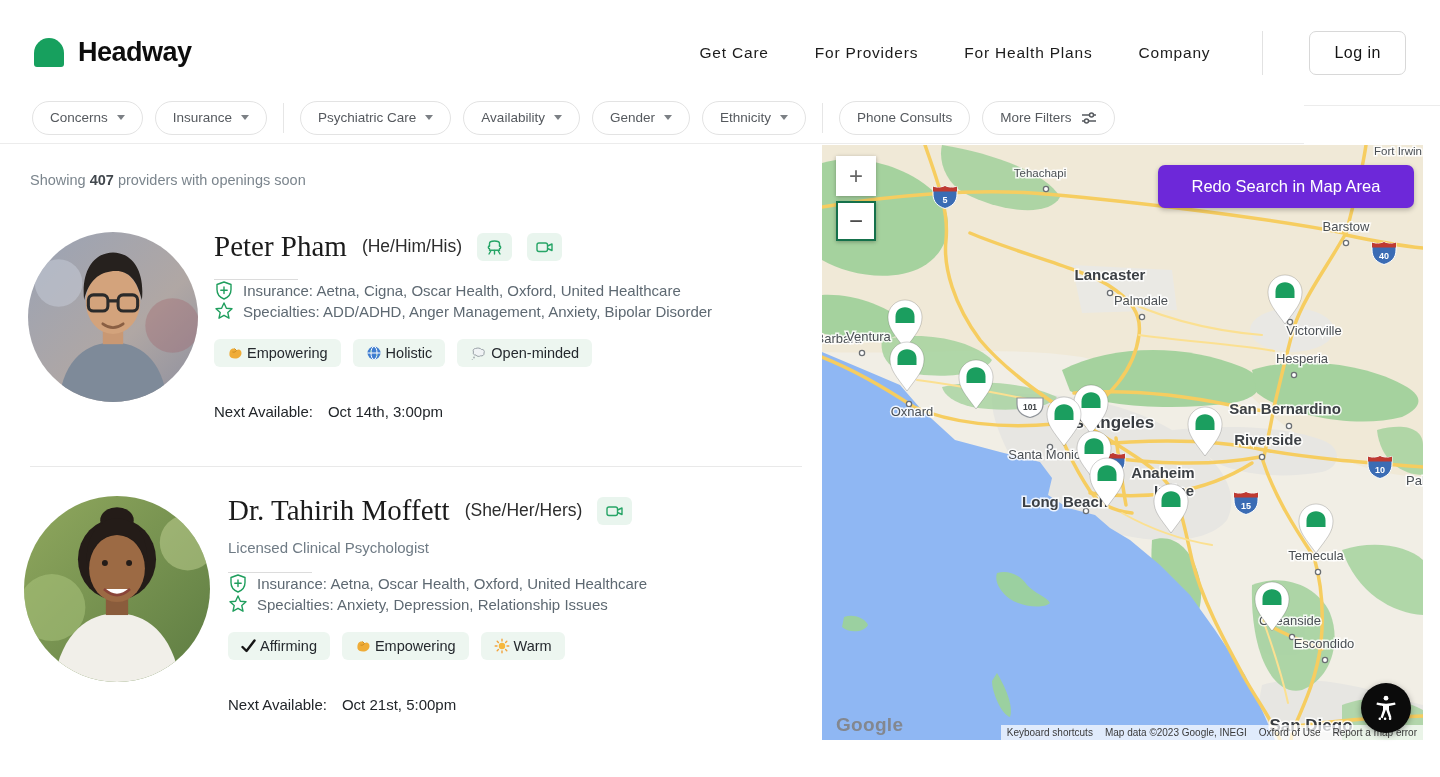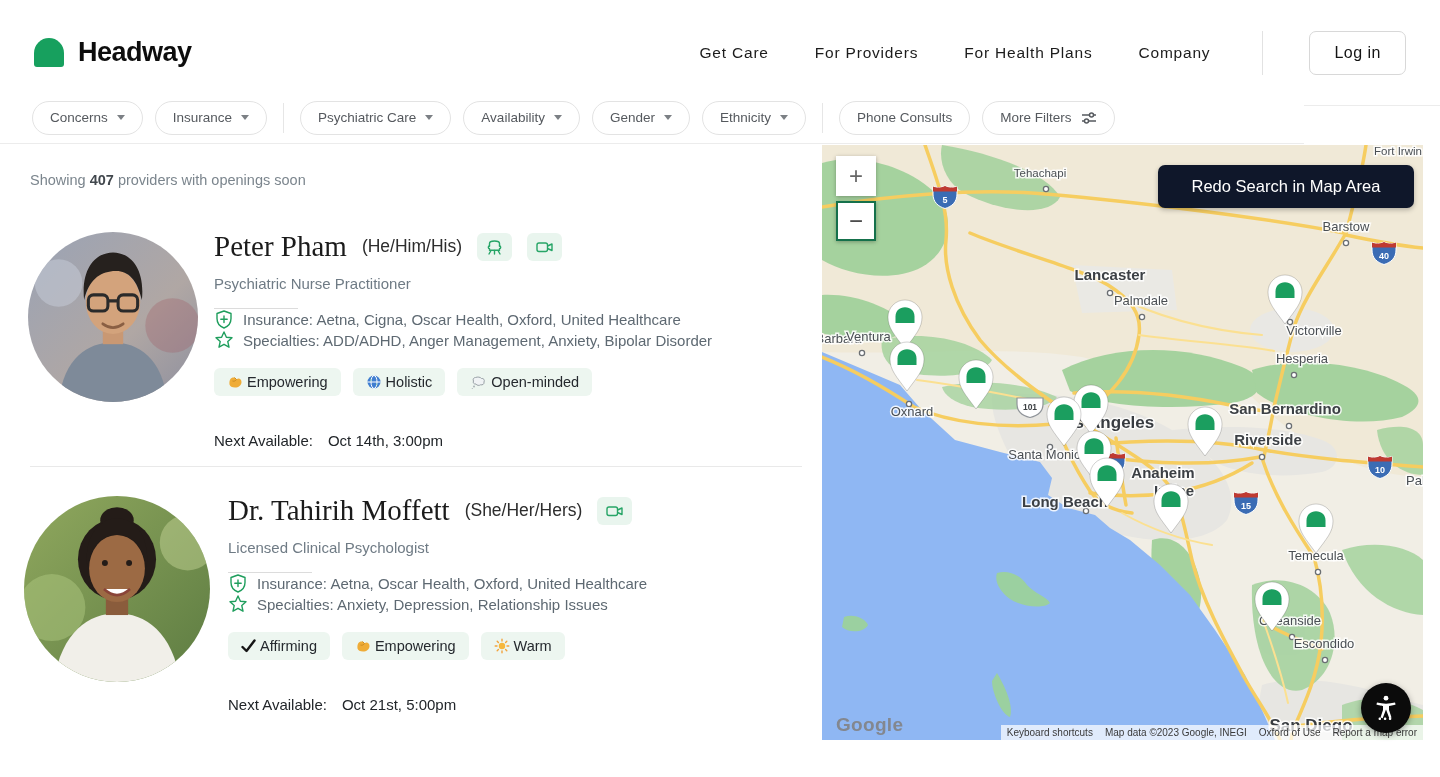--- a/index.html
+++ b/index.html
@@ -52,21 +52,21 @@
   .next-row { margin-top:36px; font-size:15px; color:#22262a; display:flex; gap:15px; }
   .list-divider { position:absolute; left:30px; top:466px; width:772px; border-top:1px solid #e9e9e9; }
 
   
   .map-wrap { position:absolute; left:822px; top:145px; width:601px; height:595px; overflow:hidden; background:#f1ebda; cursor:grab; }
   .map-wrap svg.basemap { position:absolute; left:0; top:0; }
   .zoom-ctl { position:absolute; left:14px; top:11px; width:40px; z-index:3; }
   .zoom-btn { width:40px; height:40px; background:#fff; box-shadow:0 1px 4px rgba(0,0,0,.3);
               display:flex; align-items:center; justify-content:center; font-size:24px; color:#666; cursor:pointer; user-select:none; }
   .zoom-out-btn { margin-top:5px; border:2px solid #15714b; color:#444; }
-  .redo-btn { position:absolute; left:336px; top:20px; width:256px; height:43px; background:#0f172a; border:none;
+  .redo-btn { position:absolute; left:336px; top:20px; width:256px; height:43px; background:#6d28d9; border:none;
               border-radius:7px; color:#fff; font-size:16.5px; font-family:inherit; cursor:pointer;
               box-shadow:0 2px 5px rgba(0,0,0,.25); z-index:3; }
   .google-logo { position:absolute; left:14px; bottom:4px; font-size:19px; font-weight:bold; color:#83878f;
                  letter-spacing:0.3px; z-index:3; }
   .attrib { position:absolute; right:0; bottom:0; display:flex; z-index:2; font-size:10px; color:#3a3a3a; }
   .attrib span { background:rgba(255,255,255,.72); padding:2px 6px; white-space:nowrap; }
 
   
   .a11y-btn { position:absolute; left:1361px; top:683px; width:50px; height:50px; border-radius:50%;
               background:#0b0b0b; z-index:9; display:flex; flex-direction:column; align-items:center;
@@ -176,21 +176,20 @@
           <path d="M6,12.5 L4,16 M13,12.5 L15,16 M9.5,12.5 L9.5,16"></path>
         </svg>
       </span>
       <span class="mode-chip">
         <svg width="19" height="16" viewBox="0 0 19 16" fill="none" stroke="#27a567" stroke-width="1.4" stroke-linejoin="round">
           <rect x="2" y="4" width="10.5" height="8.5" rx="2"></rect>
           <path d="M12.5,7 L17,5 V11.5 L12.5,9.5"></path>
         </svg>
       </span>
     </div>
-    <div class="provider-title">Psychiatric Nurse Practitioner</div>
     <div class="mini-divider"></div>
     <div class="info-row">
       <svg width="20" height="21" viewBox="0 0 20 21" fill="none" stroke="#1f9e5d" stroke-width="1.4" stroke-linejoin="round" stroke-linecap="round">
         <path d="M10,2 L17,4.5 V9.5 C17,14.5 14,17.5 10,19 C6,17.5 3,14.5 3,9.5 V4.5 Z"></path>
         <path d="M10,7 V13.5 M6.8,10.2 H13.2"></path>
       </svg>
       <span>Insurance: Aetna, Cigna, Oscar Health, Oxford, United Healthcare</span>
     </div>
     <div class="info-row">
       <svg width="20" height="20" viewBox="0 0 20 20" fill="none" stroke="#1f9e5d" stroke-width="1.4" stroke-linejoin="round">

